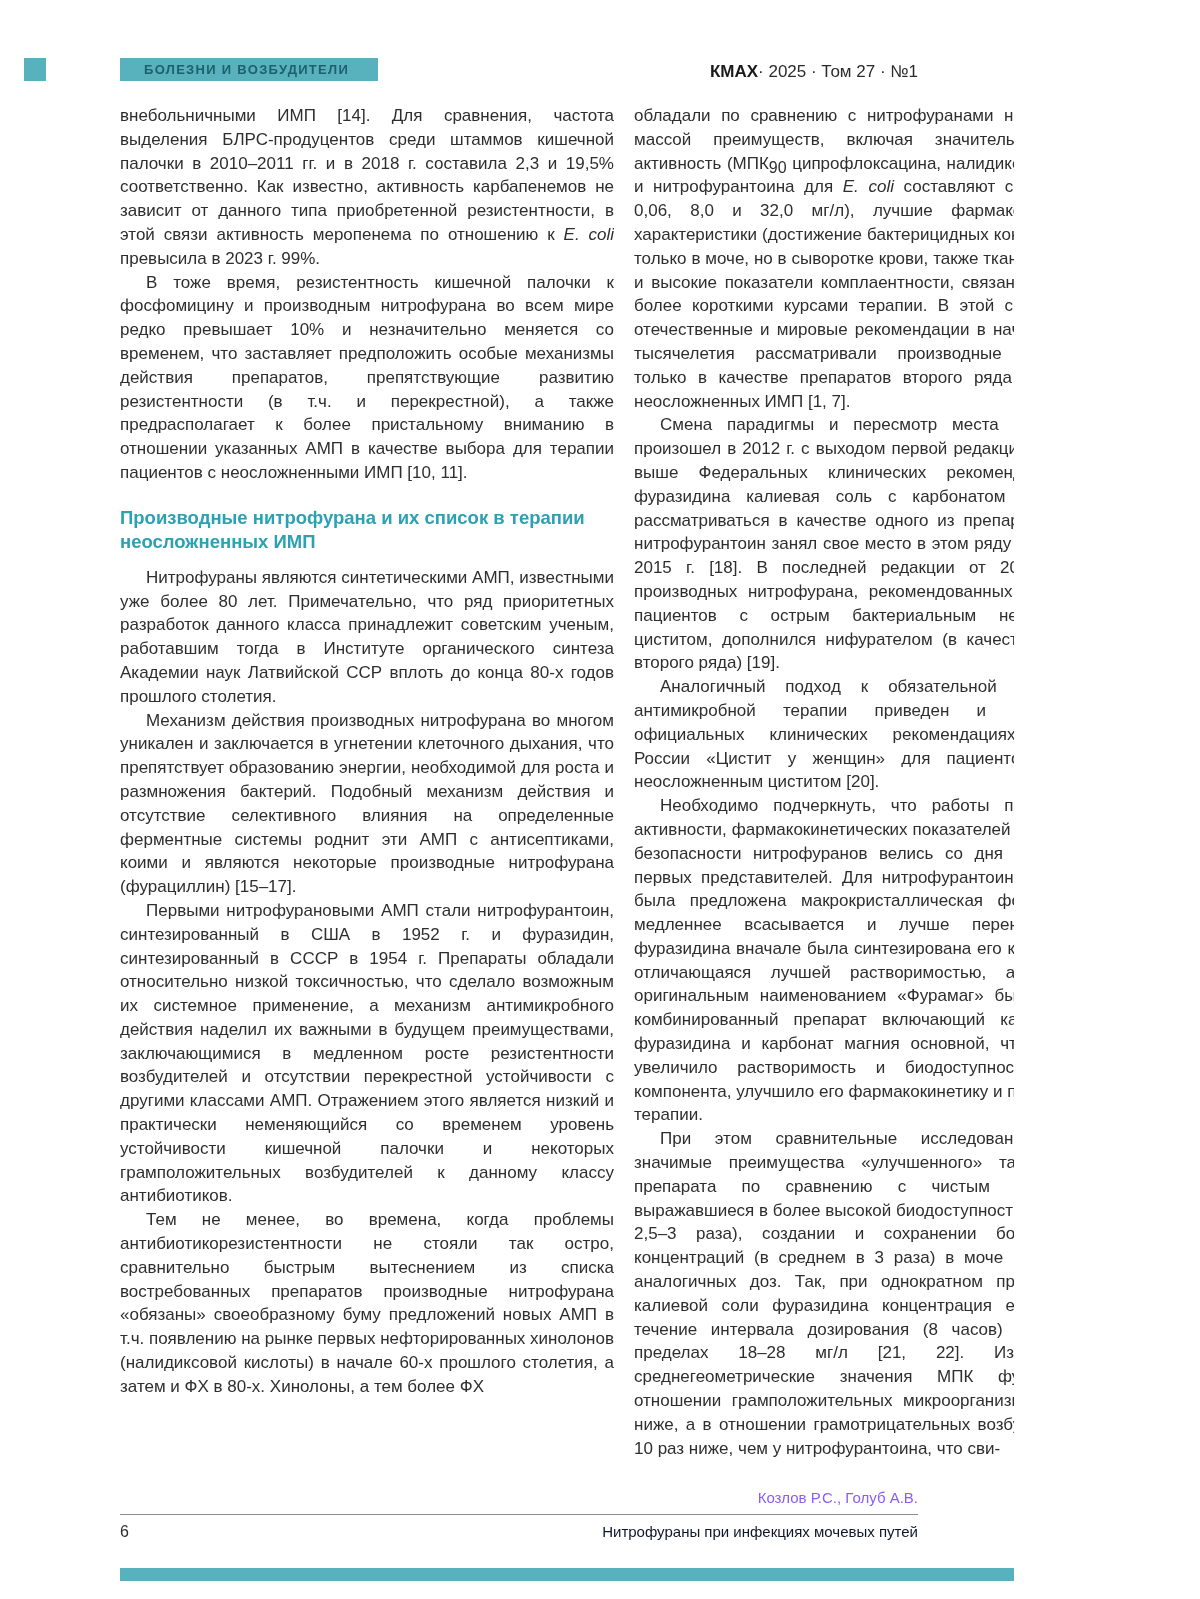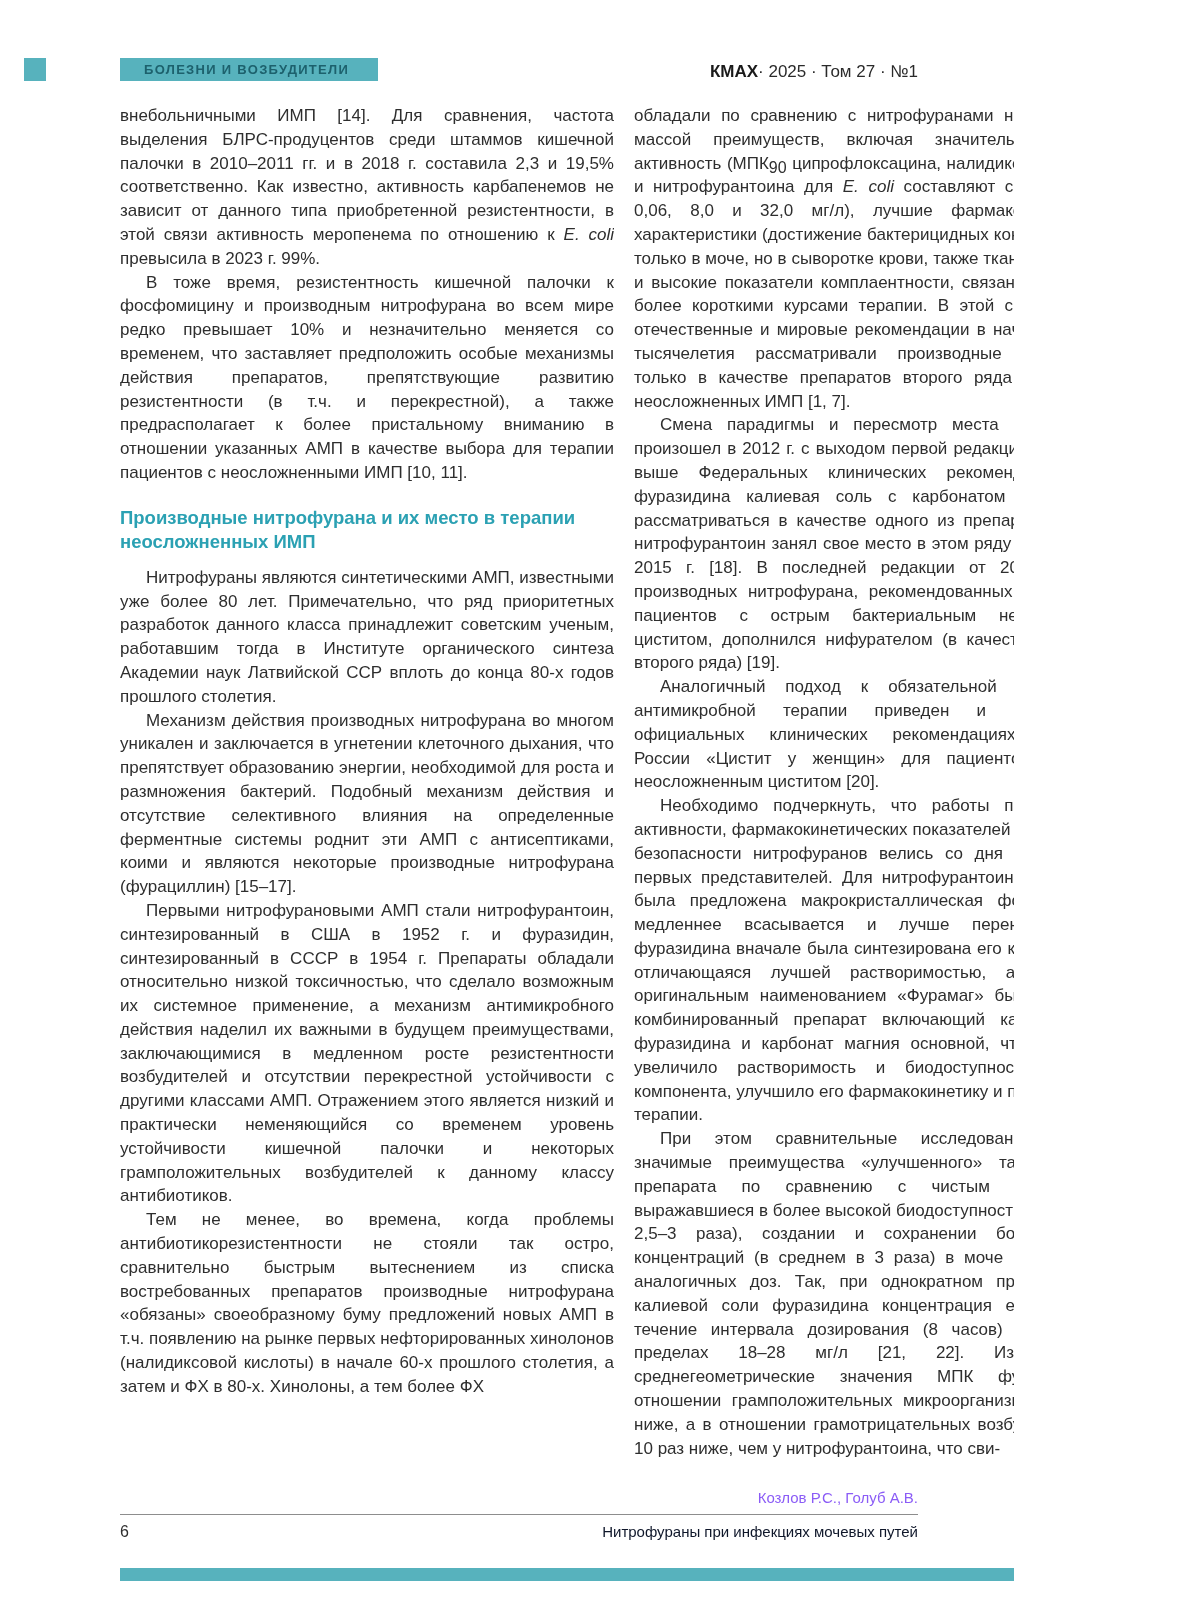--- a/index.html
+++ b/index.html
@@ -129,21 +129,21 @@
         <span class="jname">КМАХ</span>
         <span> · 2025 · Том 27 · №1</span>
       </div>
   </header>
 
   <main class="columns">
 
     <section class="col">
       <p class="para noindent"><span>внебольничными ИМП [14]. Для сравнения, частота выделения БЛРС-продуцентов среди штаммов кишечной палочки в 2010–2011 гг. и в 2018 г. составила 2,3 и 19,5% соответственно. Как известно, активность карбапенемов не зависит от данного типа приобретенной резистентности, в этой связи активность меропенема по отношению к </span><em class="species">E. coli</em><span> превысила в 2023 г. 99%.</span></p>
       <p class="para">В тоже время, резистентность кишечной палочки к фосфомицину и производным нитрофурана во всем мире редко превышает 10% и незначительно меняется со временем, что заставляет предположить особые механизмы действия препаратов, препятствующие развитию резистентности (в т.ч. и перекрестной), а также предрасполагает к более пристальному вниманию в отношении указанных АМП в качестве выбора для терапии пациентов с неосложненными ИМП [10, 11].</p>
-      <h2 class="section-heading">Производные нитрофурана и их место в терапии неосложненных ИМП</h2>
+      <h2 class="section-heading">Производные нитрофурана и их список в терапии неосложненных ИМП</h2>
       <p class="para">Нитрофураны являются синтетическими АМП, известными уже более 80 лет. Примечательно, что ряд приоритетных разработок данного класса принадлежит советским ученым, работавшим тогда в Институте органического синтеза Академии наук Латвийской ССР вплоть до конца 80-х годов прошлого столетия.</p>
       <p class="para">Механизм действия производных нитрофурана во многом уникален и заключается в угнетении клеточного дыхания, что препятствует образованию энергии, необходимой для роста и размножения бактерий. Подобный механизм действия и отсутствие селективного влияния на определенные ферментные системы роднит эти АМП с антисептиками, коими и являются некоторые производные нитрофурана (фурациллин) [15–17].</p>
       <p class="para">Первыми нитрофурановыми АМП стали нитрофурантоин, синтезированный в США в 1952 г. и фуразидин, синтезированный в СССР в 1954 г. Препараты обладали относительно низкой токсичностью, что сделало возможным их системное применение, а механизм антимикробного действия наделил их важными в будущем преимуществами, заключающимися в медленном росте резистентности возбудителей и отсутствии перекрестной устойчивости с другими классами АМП. Отражением этого является низкий и практически неменяющийся со временем уровень устойчивости кишечной палочки и некоторых грамположительных возбудителей к данному классу антибиотиков.</p>
       <p class="para">Тем не менее, во времена, когда проблемы антибиотикорезистентности не стояли так остро, сравнительно быстрым вытеснением из списка востребованных препаратов производные нитрофурана «обязаны» своеобразному буму предложений новых АМП в т.ч. появлению на рынке первых нефторированных хинолонов (налидиксовой кислоты) в начале 60-х прошлого столетия, а затем и ФХ в 80-х. Хинолоны, а тем более ФХ</p>
     </section>
 
     <section class="col">
       <p class="para noindent"><span>обладали по сравнению с нитрофуранами на тот момент массой преимуществ, включая значительно большую активность (МПК</span><sub class="mic">90</sub><span> ципрофлоксацина, налидиксовой кислоты и нитрофурантоина для </span><em class="species">E. coli</em><span> составляют соответственно 0,06, 8,0 и 32,0 мг/л), лучшие фармакокинетические характеристики (достижение бактерицидных концентраций не только в моче, но в сыворотке крови, также тканях организма) и высокие показатели комплаентности, связанные в т.ч. и с более короткими курсами терапии. В этой связи ведущие отечественные и мировые рекомендации в начале текущего тысячелетия рассматривали производные нитрофурана только в качестве препаратов второго ряда для терапии неосложненных ИМП [1, 7].</span></p>
       <p class="para">Смена парадигмы и пересмотр места нитрофуранов произошел в 2012 г. с выходом первой редакции упомянутых выше Федеральных клинических рекомендаций, когда фуразидина калиевая соль с карбонатом магния стал рассматриваться в качестве одного из препаратов выбора, нитрофурантоин занял свое место в этом ряду в редакции от 2015 г. [18]. В последней редакции от 2022 г. список производных нитрофурана, рекомендованных для лечения пациентов с острым бактериальным неосложненным циститом, дополнился нифурателом (в качестве препарата второго ряда) [19].</p>
       <p class="para">Аналогичный подход к обязательной эмпирической антимикробной терапии приведен и в новейших официальных клинических рекомендациях Минздрава России «Цистит у женщин» для пациенток с острым неосложненным циститом [20].</p>

